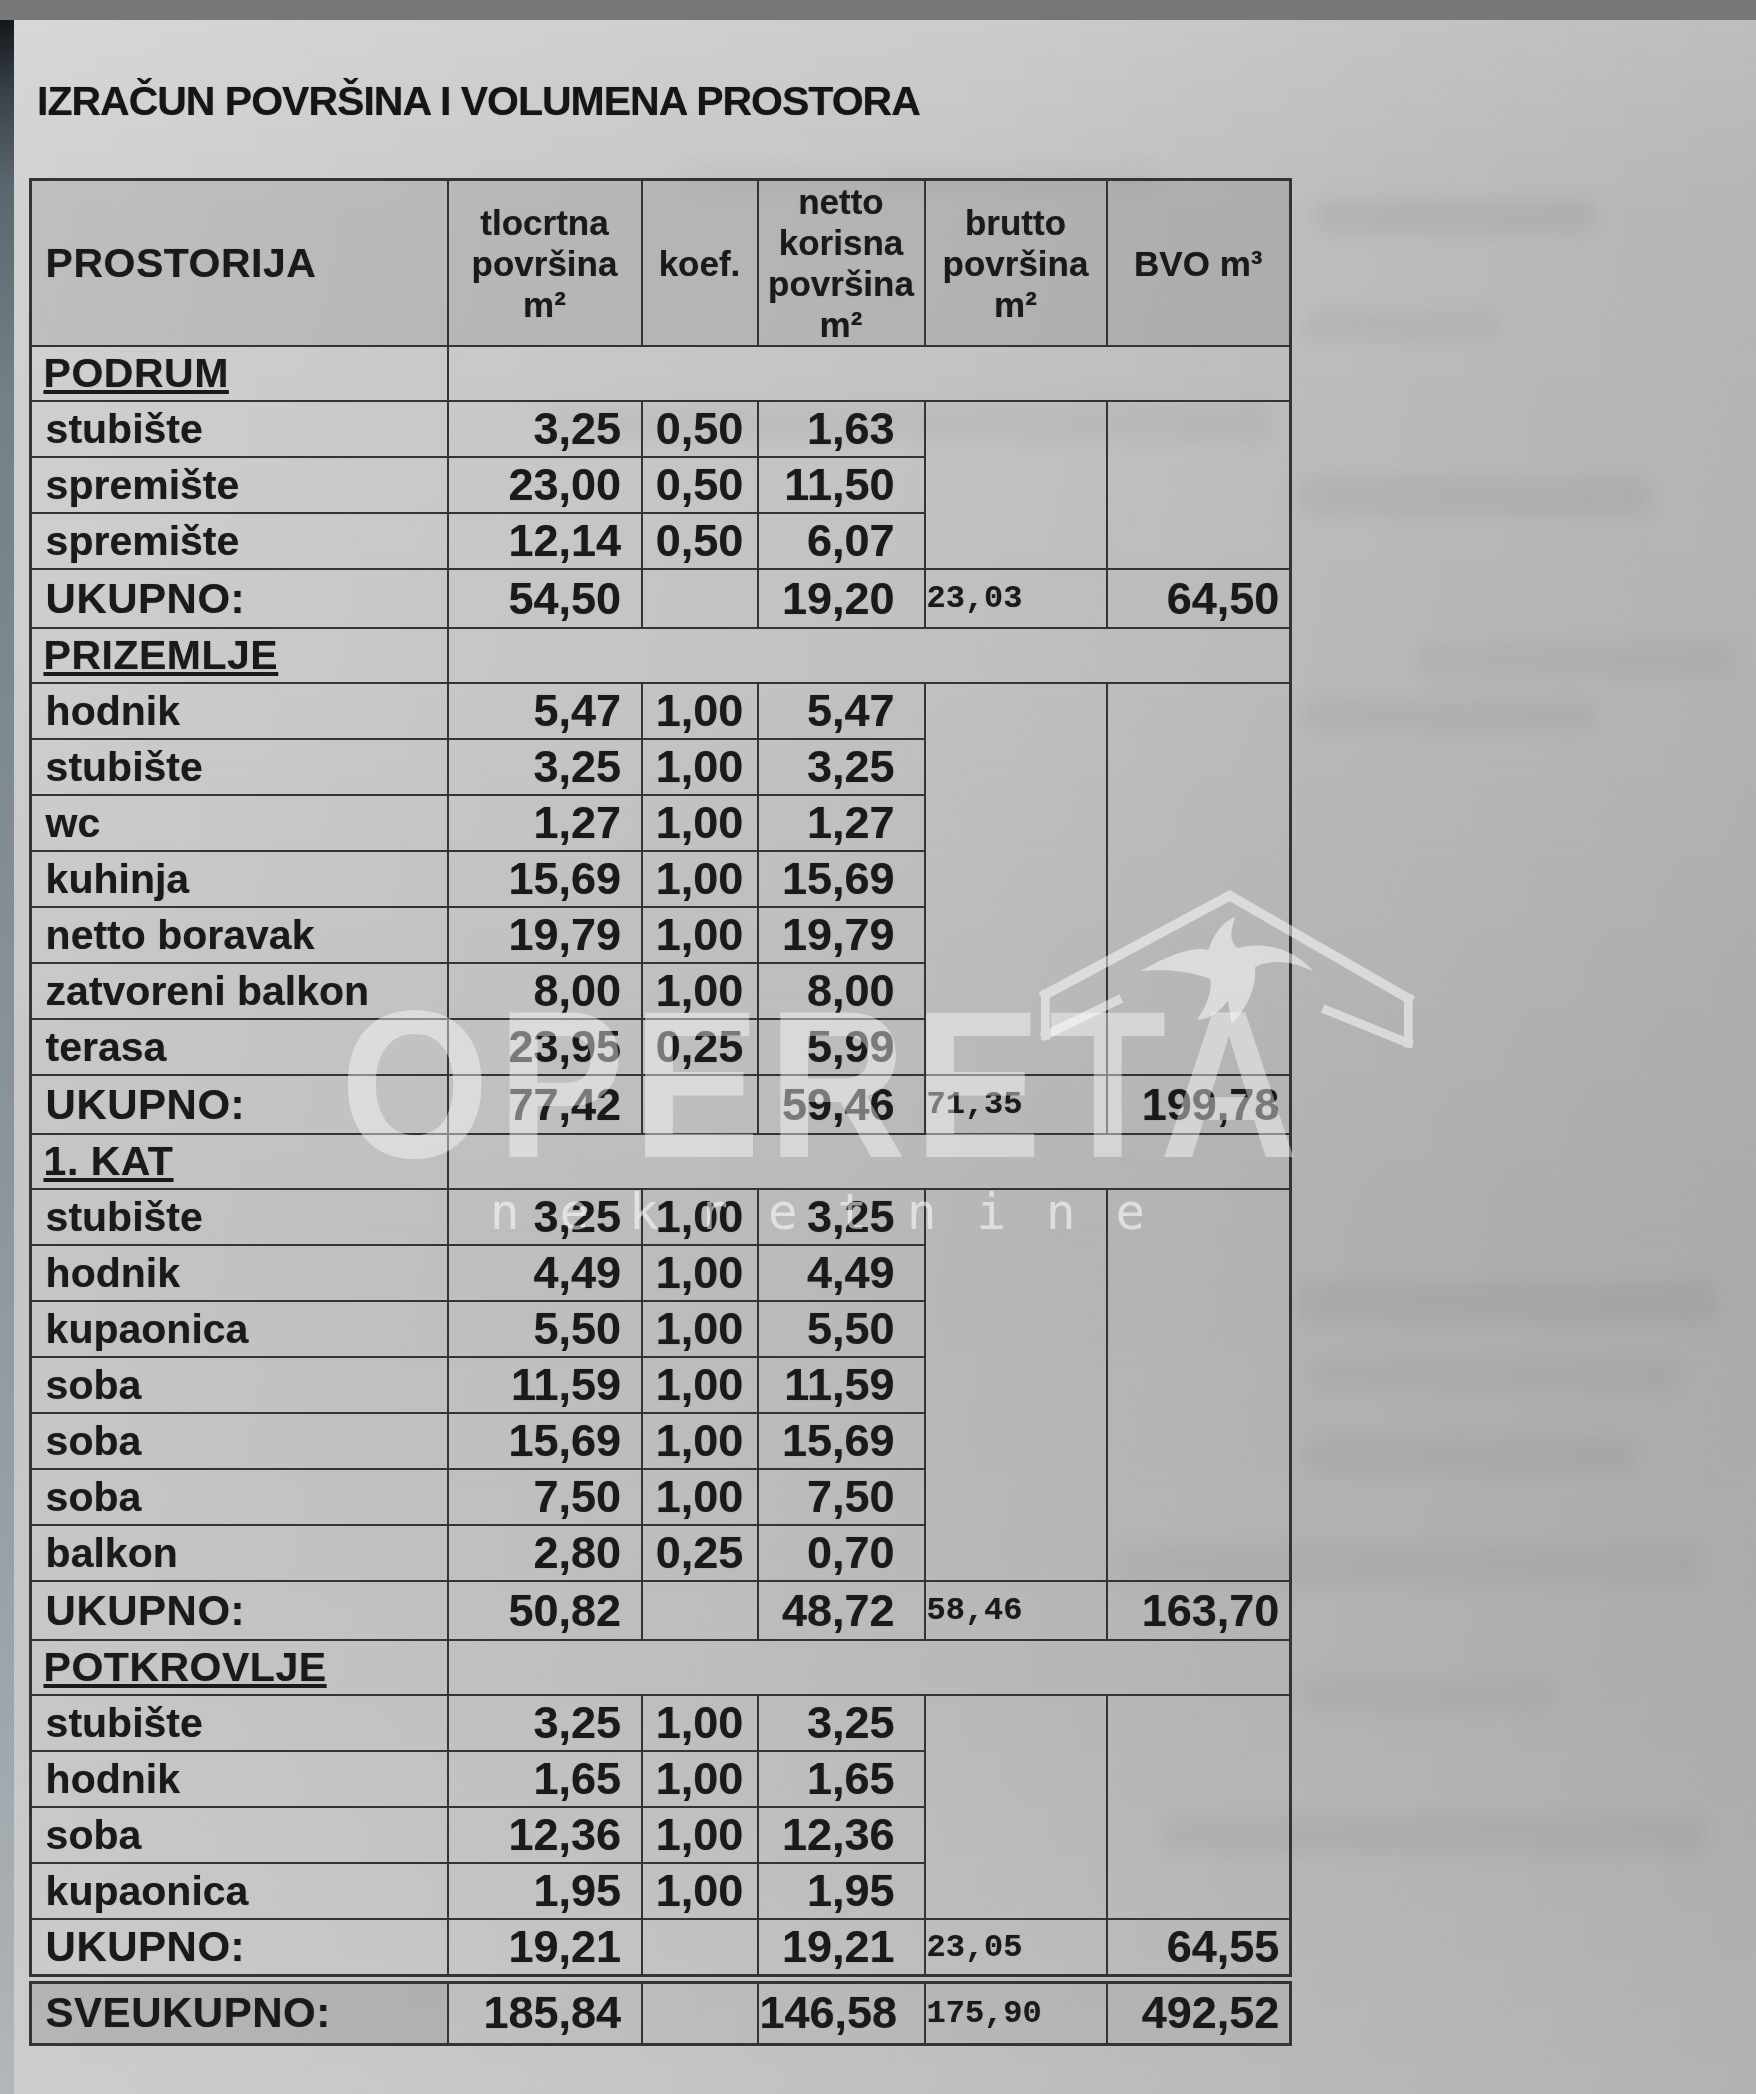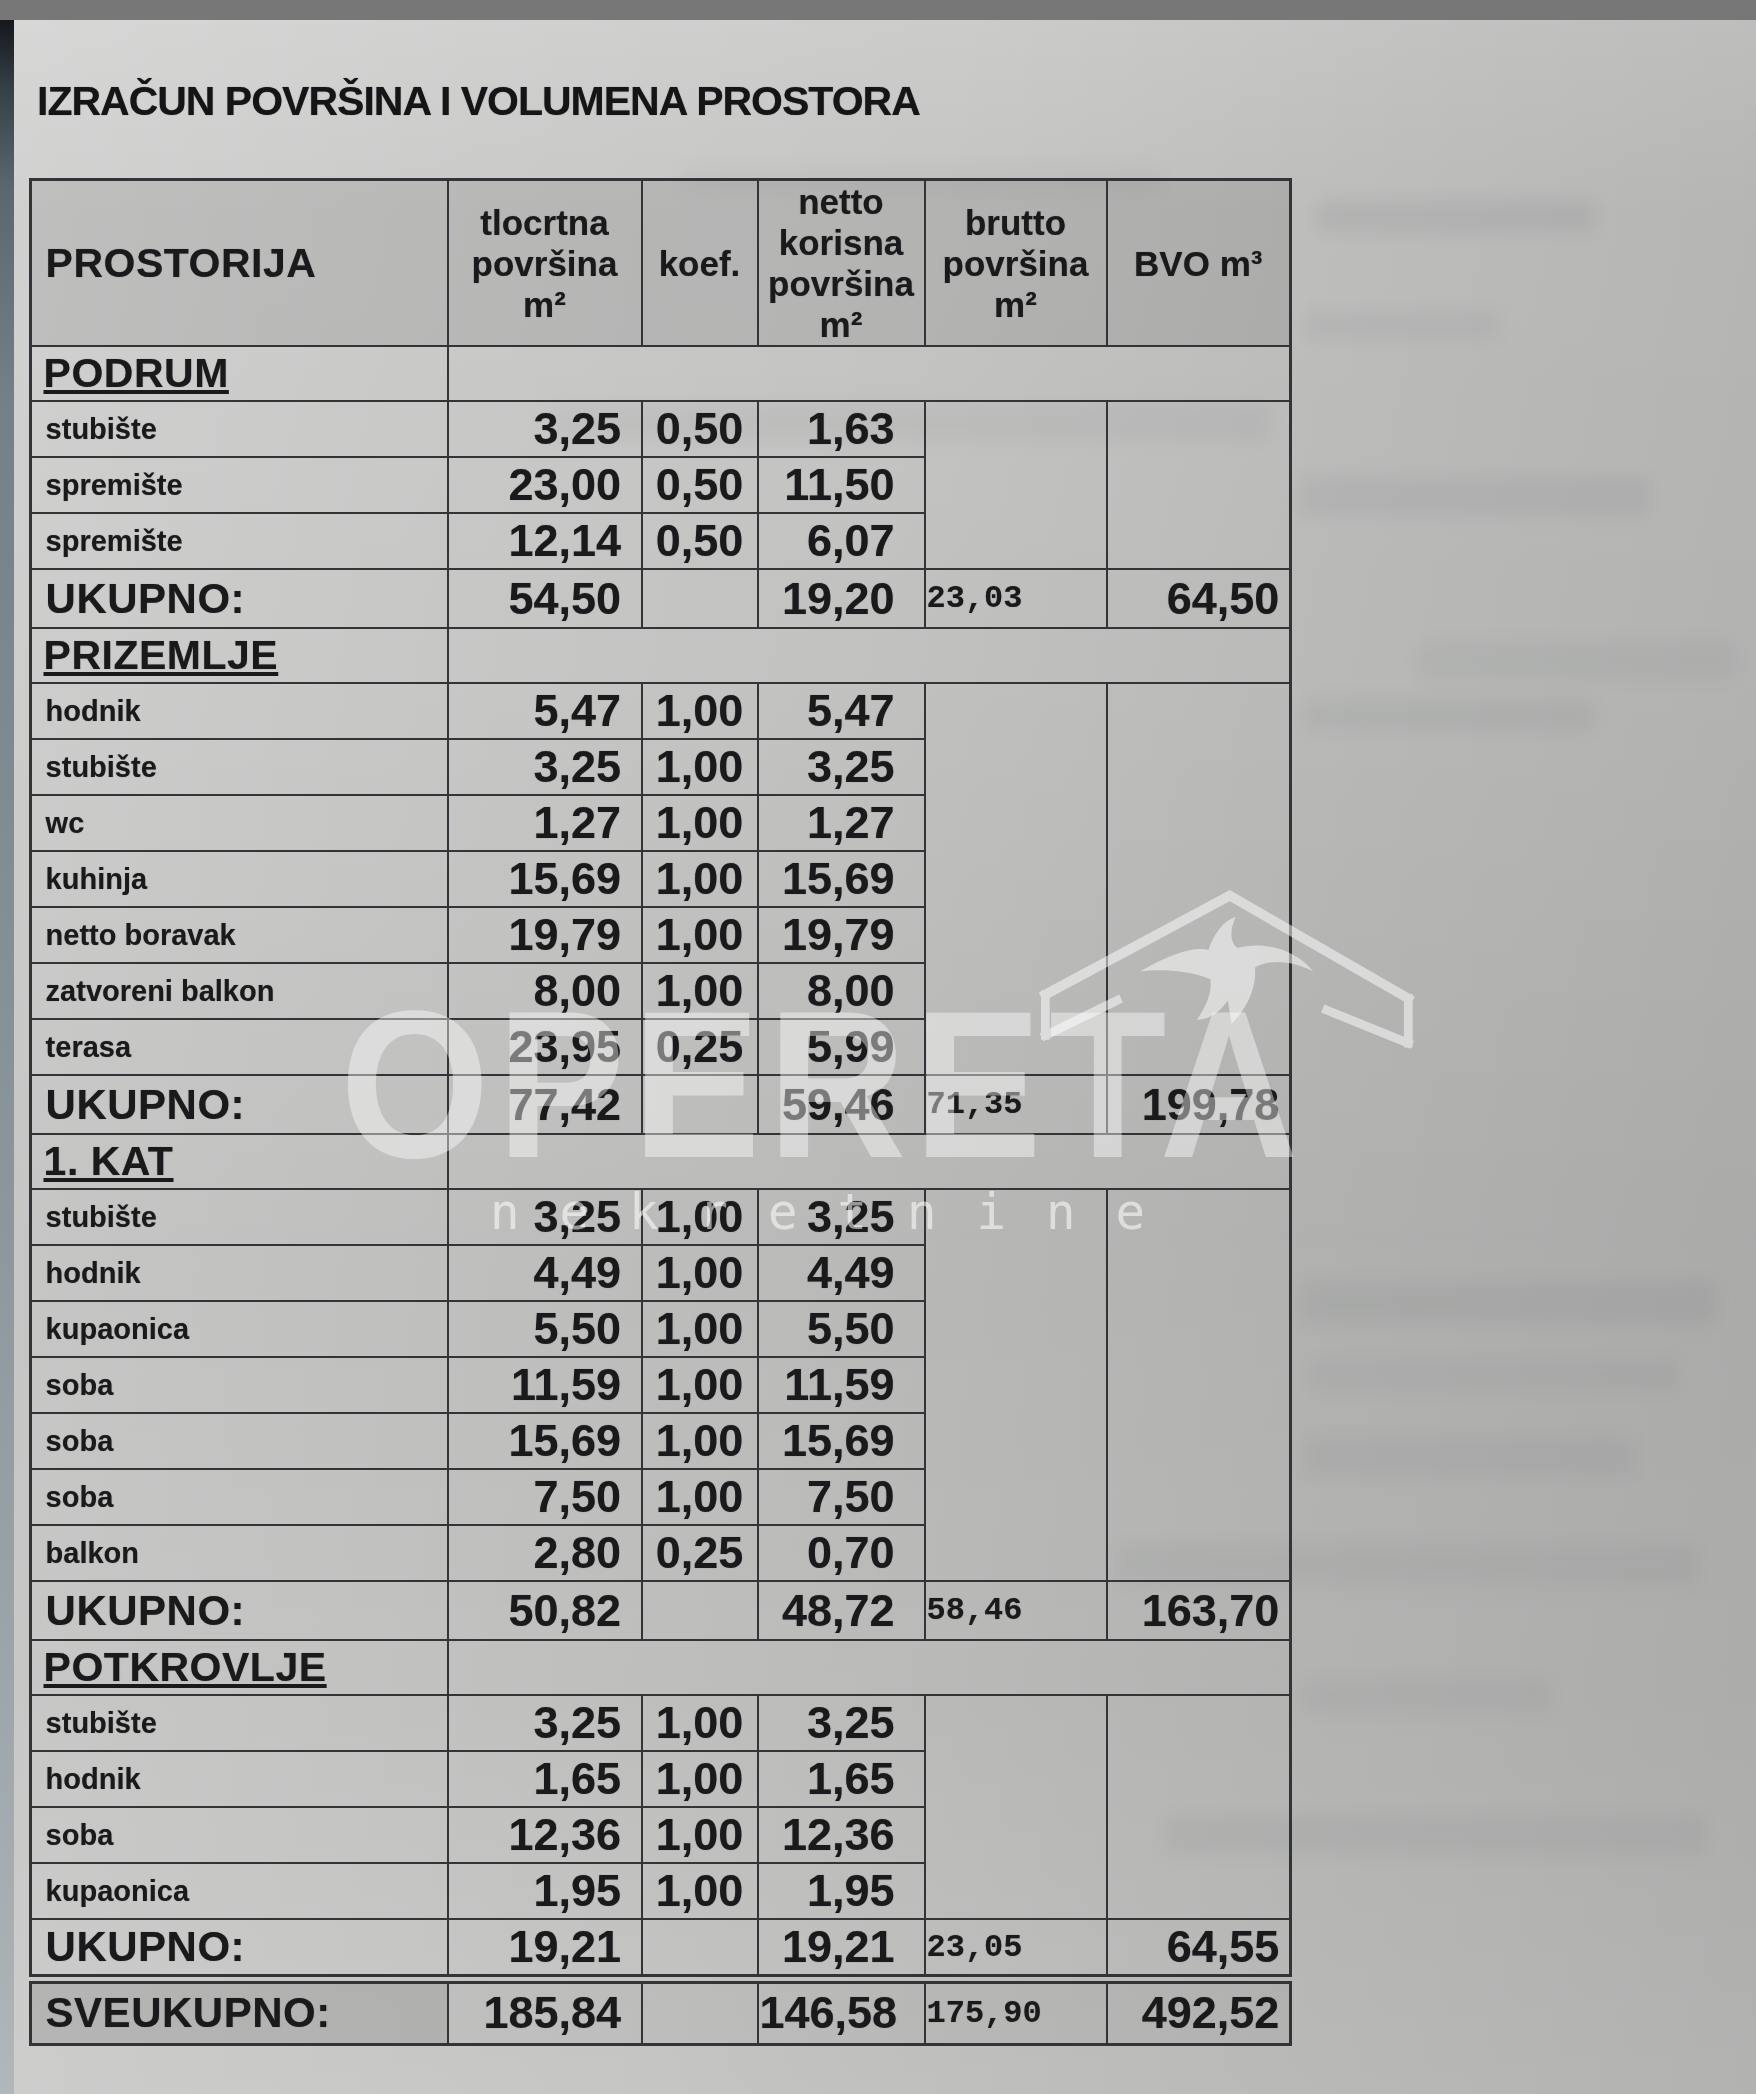--- a/index.html
+++ b/index.html
@@ -38,21 +38,21 @@
     background:rgba(0,0,0,.085);font-weight:bold;padding:0 3.9px;
   }
   thead th.h-room{text-align:left;padding-left:13.6px;font-size:41px;letter-spacing:0.5px;}
   tr.sec{height:55px;text-decoration:underline;}
   tr.sec td.sec-name{font-size:41px;padding-left:11.6px;letter-spacing:0.5px;}
   tr.row{height:53px;}
   tr.tot{height:59px;}
   tr.grand{height:65px;padding-left:40px;}
   tr.grand td{border-top:10.7px double #333437;background:rgba(0,0,0,.035);}
   tr.grand td.c-name{background:rgba(0,0,0,.11);}
-  td.c-name{font-size:29px;text-align:left;padding-left:13.6px;vertical-align:middle;}
+  td.c-name{font-size:41px;text-align:left;padding-left:13.6px;vertical-align:middle;}
   tr.tot td.c-name, tr.grand td.c-name{font-size:42px;letter-spacing:0.5px;}
   td.c-tloc{font-size:45px;text-align:right;padding-right:19.4px;vertical-align:middle;}
   td.c-koef{font-size:45px;text-align:center;vertical-align:middle;}
   td.c-netto{font-size:45px;text-align:right;padding-right:29px;vertical-align:middle;}
   td.c-brutto{font-size:32px;padding-right:15.5px;vertical-align:middle;font-family:Liberation Mono, monospace;}
   td.c-bvo{font-size:45px;text-align:right;padding-right:9.7px;vertical-align:middle;}
   
   .wm{position:absolute;z-index:6;pointer-events:none;}
   .wm-brand{
     left:340px;top:975px;width:1087px;height:184px;

